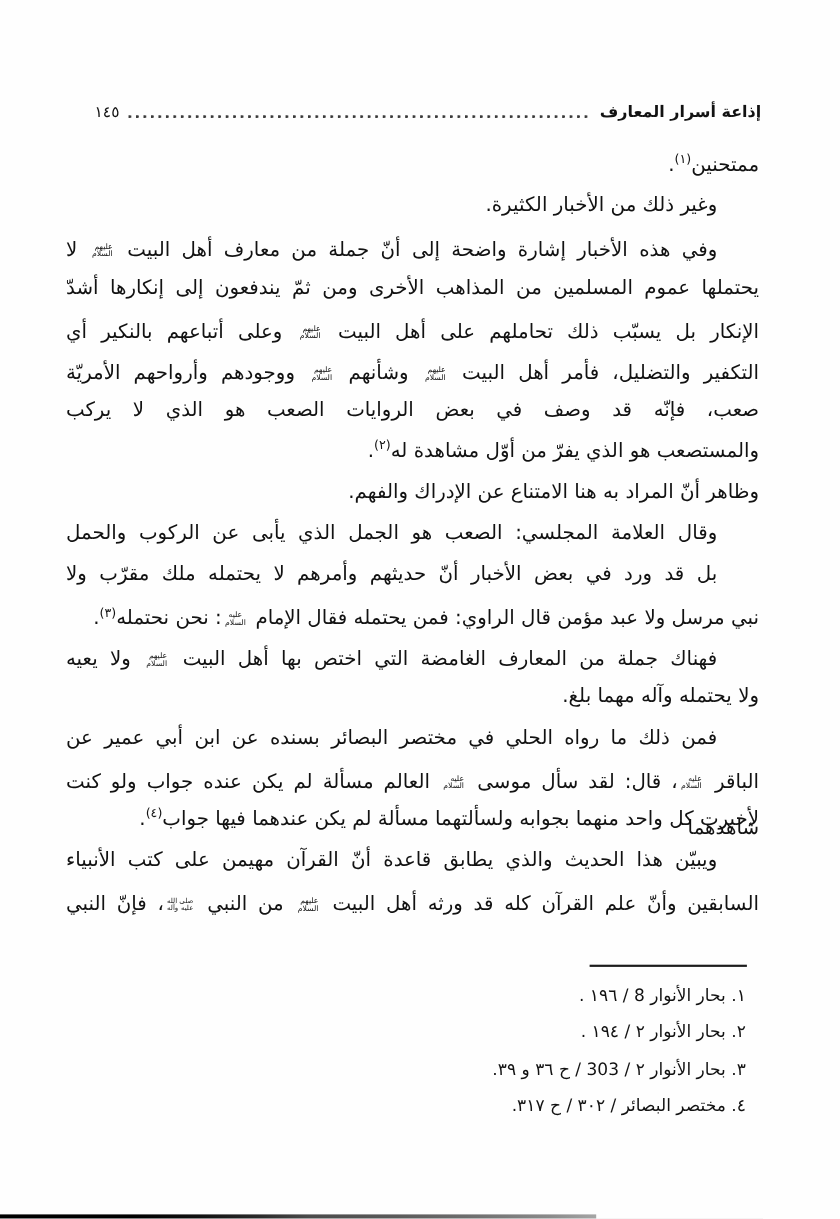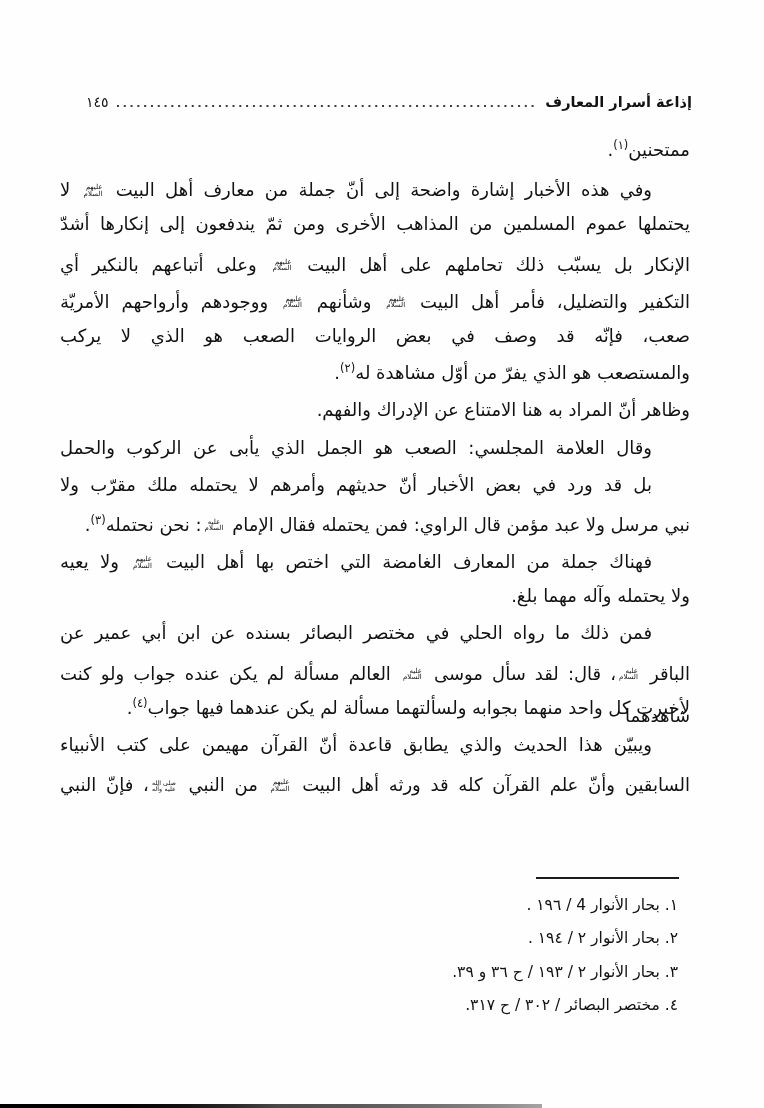--- a/index.html
+++ b/index.html
@@ -62,20 +62,21 @@
 <div class="page">
 
   <div class="header">
     <span class="htitle">إذاعة أسرار المعارف</span>
     <div class="hdots"></div>
     <span class="hnum">١٤٥</span>
   </div>
 
   <div class="body">
       <div class="bline">ممتحنين<sup class="fnref">(١)</sup>.</div>
+      <div class="bline indent">وغير ذلك من الأخبار الكثيرة.</div>
       <div class="bline indent just">وفي هذه الأخبار إشارة واضحة إلى أنّ جملة من معارف أهل البيت <span class="hon"><div>عليهم</div><div>السلام</div></span> لا</div>
       <div class="bline just">يحتملها عموم المسلمين من المذاهب الأخرى ومن ثمّ يندفعون إلى إنكارها أشدّ</div>
       <div class="bline just">الإنكار بل يسبّب ذلك تحاملهم على أهل البيت <span class="hon"><div>عليهم</div><div>السلام</div></span> وعلى أتباعهم بالنكير أي</div>
       <div class="bline just">التكفير والتضليل، فأمر أهل البيت <span class="hon"><div>عليهم</div><div>السلام</div></span> وشأنهم <span class="hon"><div>عليهم</div><div>السلام</div></span> ووجودهم وأرواحهم الأمريّة</div>
       <div class="bline just">صعب، فإنّه قد وصف في بعض الروايات الصعب هو الذي لا يركب</div>
       <div class="bline">والمستصعب هو الذي يفرّ من أوّل مشاهدة له<sup class="fnref">(٢)</sup>.</div>
       <div class="bline">وظاهر أنّ المراد به هنا الامتناع عن الإدراك والفهم.</div>
       <div class="bline indent just">وقال العلامة المجلسي: الصعب هو الجمل الذي يأبى عن الركوب والحمل</div>
       <div class="bline indent just">بل قد ورد في بعض الأخبار أنّ حديثهم وأمرهم لا يحتمله ملك مقرّب ولا</div>
       <div class="bline">نبي مرسل ولا عبد مؤمن قال الراوي: فمن يحتمله فقال الإمام <span class="hon"><div>عليه</div><div>السلام</div></span>: نحن نحتمله<sup class="fnref">(٣)</sup>.</div>
@@ -84,21 +85,21 @@
       <div class="bline indent just">فمن ذلك ما رواه الحلي في مختصر البصائر بسنده عن ابن أبي عمير عن</div>
       <div class="bline just">الباقر <span class="hon"><div>عليه</div><div>السلام</div></span>، قال: لقد سأل موسى <span class="hon"><div>عليه</div><div>السلام</div></span> العالم مسألة لم يكن عنده جواب ولو كنت شاهدهما</div>
       <div class="bline">لأخبرت كل واحد منهما بجوابه ولسألتهما مسألة لم يكن عندهما فيها جواب<sup class="fnref">(٤)</sup>.</div>
       <div class="bline indent just">ويبيّن هذا الحديث والذي يطابق قاعدة أنّ القرآن مهيمن على كتب الأنبياء</div>
       <div class="bline just">السابقين وأنّ علم القرآن كله قد ورثه أهل البيت <span class="hon"><div>عليهم</div><div>السلام</div></span> من النبي <span class="hon l"><div>صلى الله</div><div>عليه وآله</div></span>، فإنّ النبي</div>
     </div>
 
   <div class="fnsep"></div>
 
   <div class="footnotes">
-      <div class="fnline">١. بحار الأنوار 4 / ١٩٦ .</div>
+      <div class="fnline">١. بحار الأنوار 8 / ١٩٦ .</div>
       <div class="fnline">٢. بحار الأنوار ٢ / ١٩٤ .</div>
-      <div class="fnline">٣. بحار الأنوار ٢ / ١٩٣ / ح ٣٦ و ٣٩.</div>
+      <div class="fnline">٣. بحار الأنوار ٢ / 303 / ح ٣٦ و ٣٩.</div>
       <div class="fnline">٤. مختصر البصائر / ٣٠٢ / ح ٣١٧.</div>
     </div>
 
   <div class="scan-artifact"></div>
 
 </div>
 
 </body></html>

